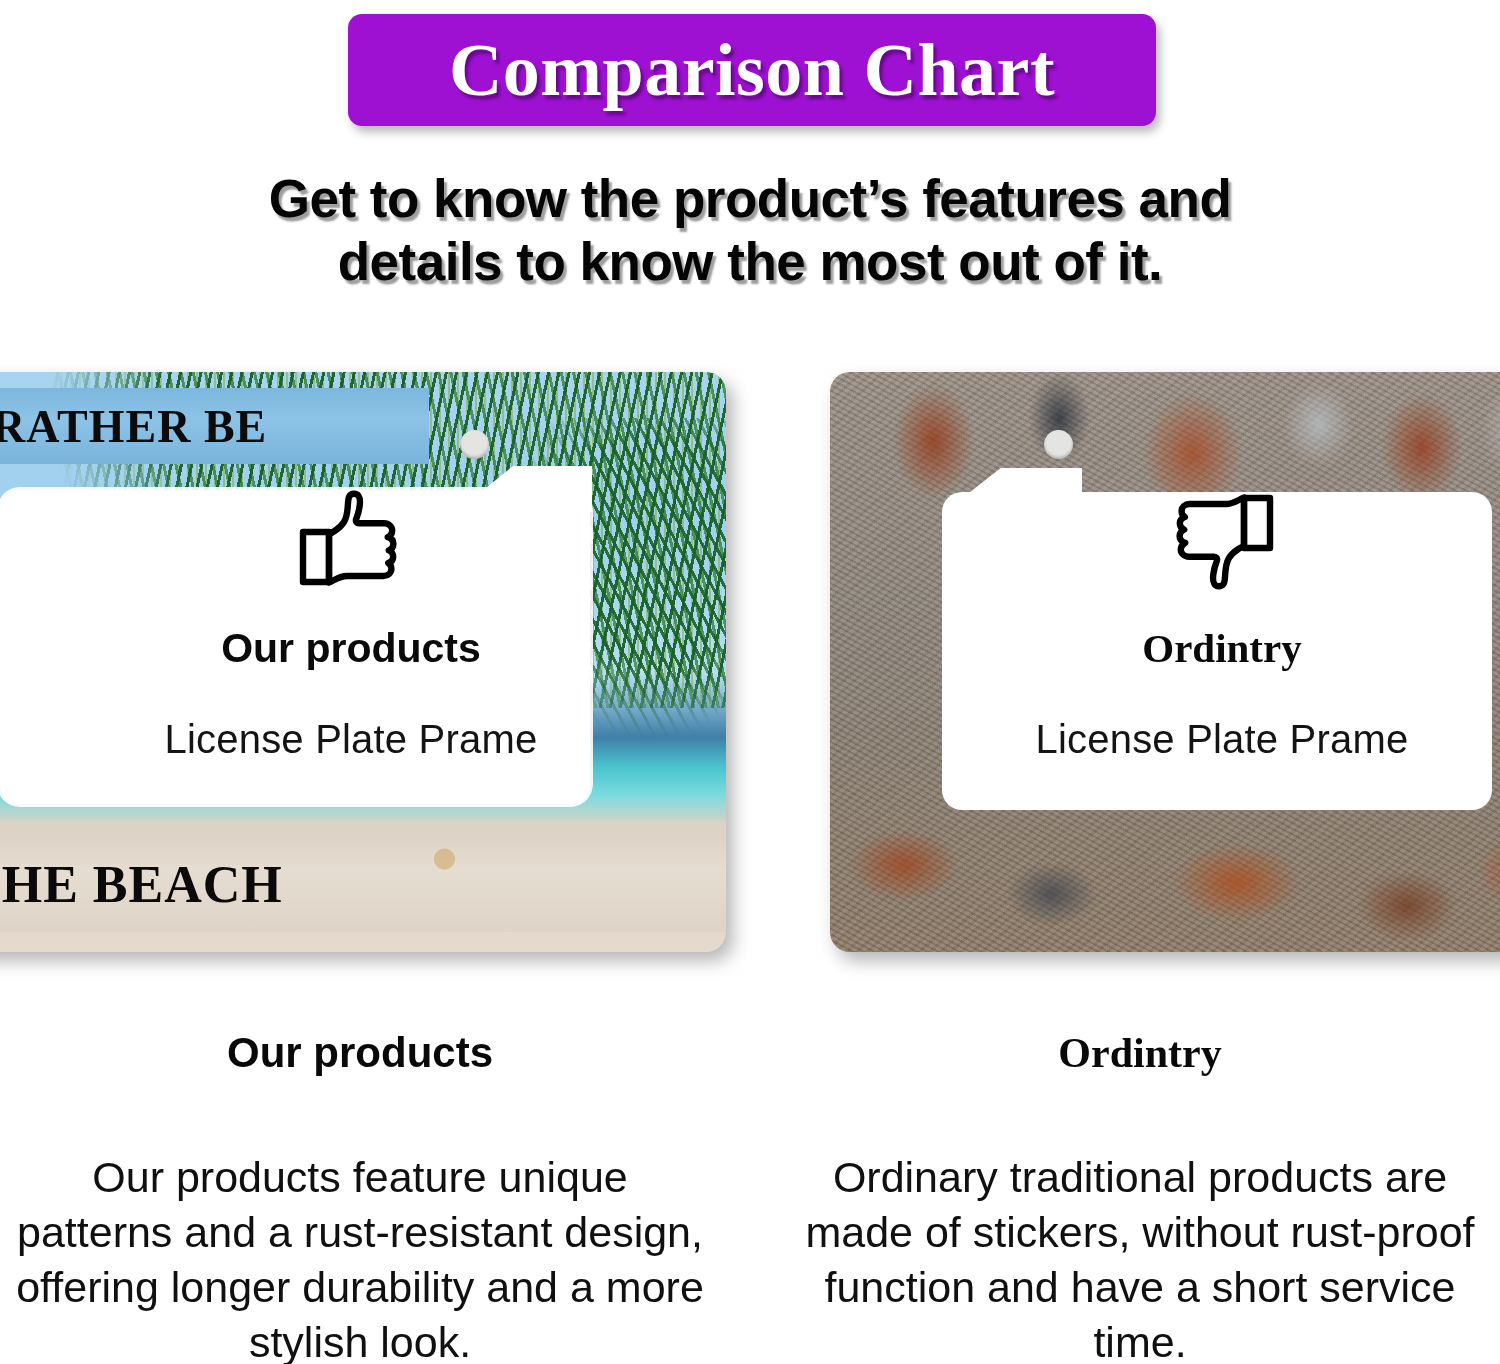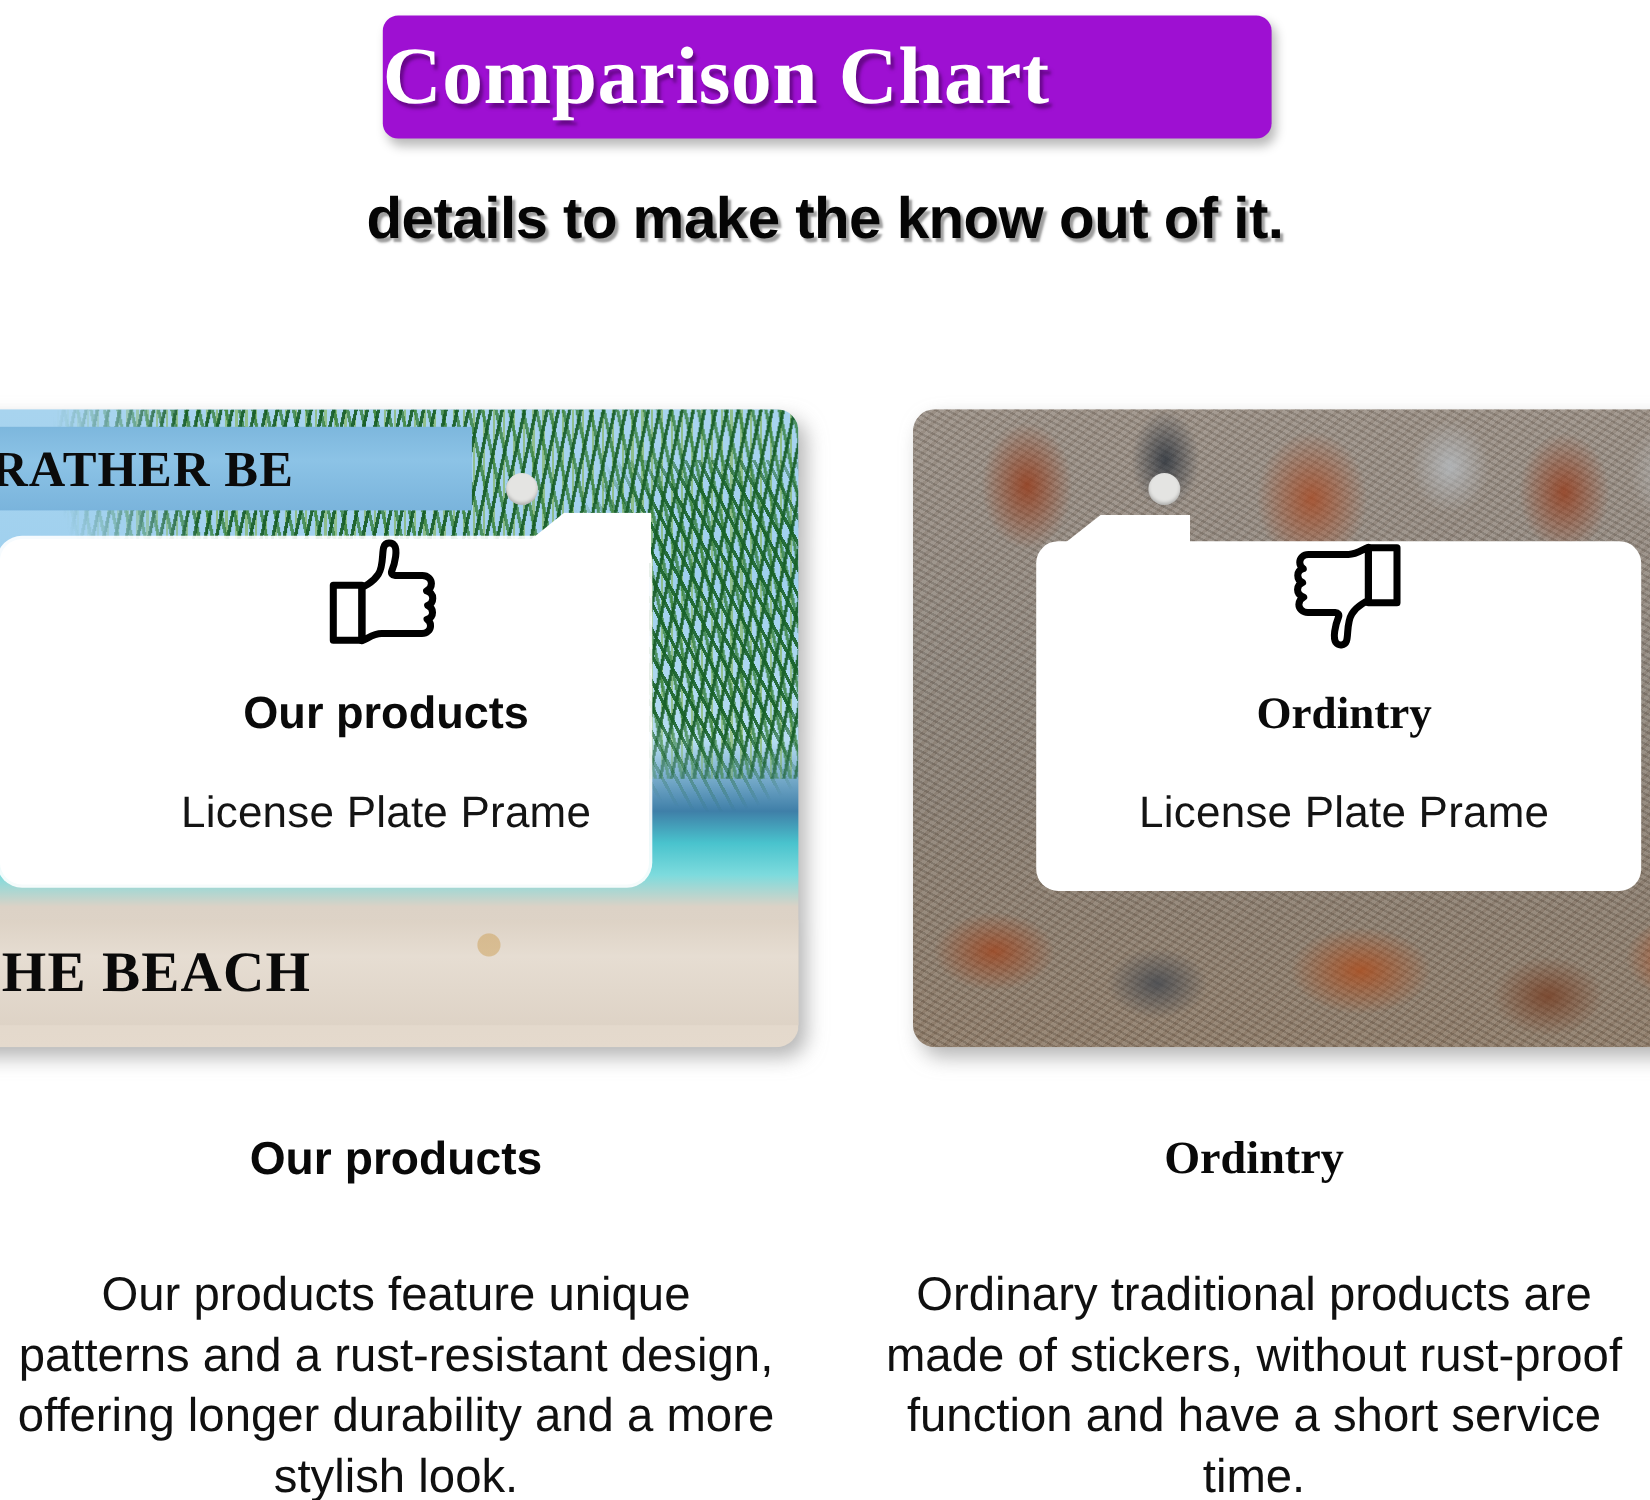--- a/index.html
+++ b/index.html
@@ -24,21 +24,21 @@
     position: absolute;
     left: 348px;
     top: 14px;
     width: 808px;
     height: 112px;
     background: #9e10d2;
     border-radius: 14px;
     box-shadow: 4px 6px 10px rgba(0,0,0,0.28);
     display: flex;
     align-items: center;
-    justify-content: flex-start;
+    justify-content: center;
   }
   #title-text {
     font-family: "Liberation Serif", serif;
     font-weight: bold;
     font-size: 74px;
     color: #ffffff;
     letter-spacing: 0.5px;
     text-shadow: 3px 4px 3px rgba(60,0,80,0.55);
     white-space: nowrap;
     line-height: 1;
@@ -304,21 +304,22 @@
 </head>
 <body>
 
 <div id="page">
 
   <div id="title-banner">
     <div id="title-text">Comparison Chart</div>
   </div>
 
   <div id="subtitle">
-    <span class="ln">details to make the know out of it.</span>
+    <span class="ln">Get to know the product’s features and</span>
+    <span class="ln">details to know the most out of it.</span>
   </div>
 
   <div class="frame" id="frame-left">
     <div class="plate-body">
       <div class="palms"></div>
       <div class="palms2"></div>
       <div class="top-bar"></div>
       <div class="bottom-bar">
         <div class="bottom-bar-text">THE BEACH</div>
       </div>

